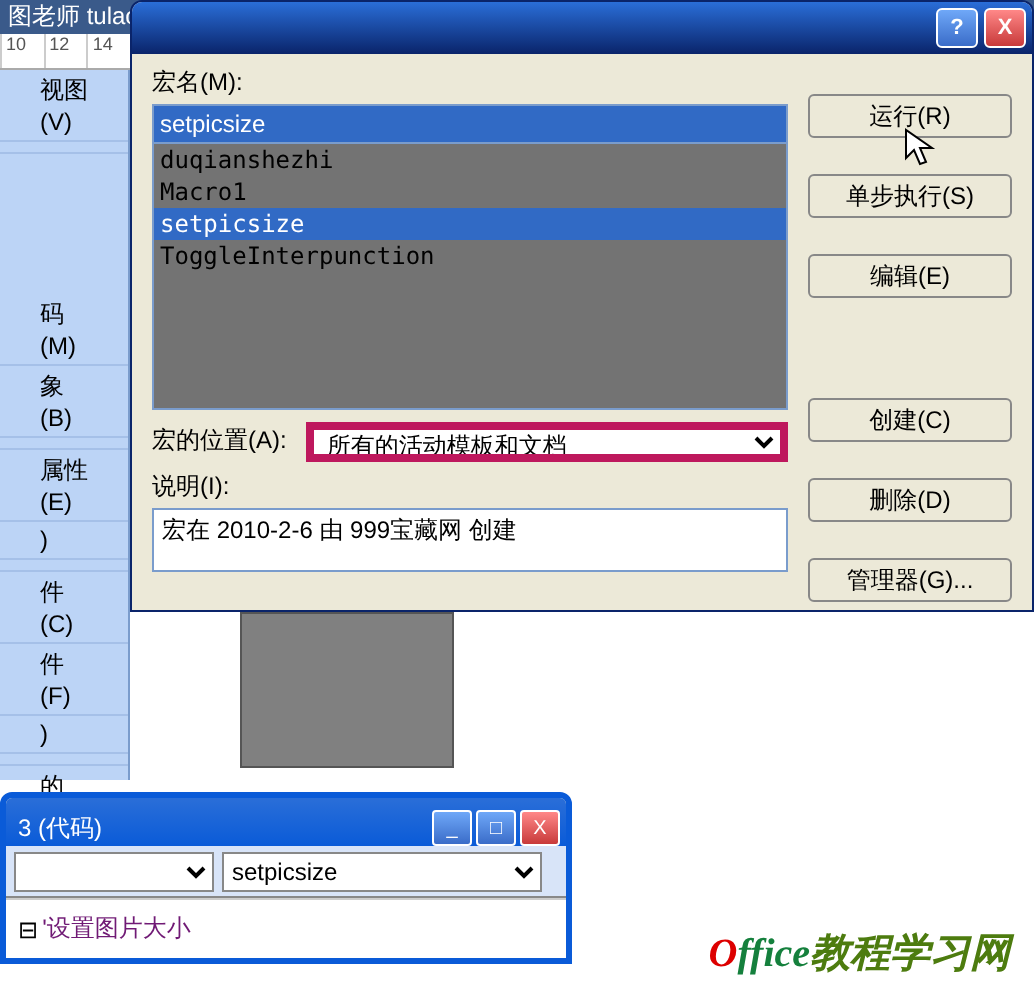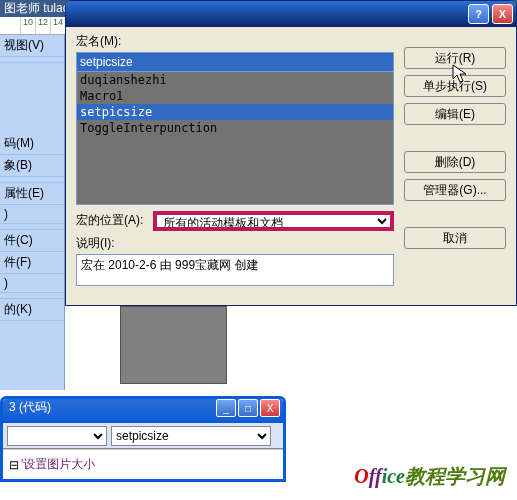--- a/index.html
+++ b/index.html
@@ -2,39 +2,39 @@
 <html><head>
   <meta charset="utf-8">
   <style>
     * { box-sizing: border-box; margin: 0; padding: 0; }
     body { font-family: "Microsoft YaHei", SimSun, Arial, sans-serif; font-size: 12px; background: #fff; width: 517px; height: 500px; overflow: hidden; position: relative; }
     
     
     .banner { position: absolute; left: 0; top: 0; width: 517px; height: 17px; background: #3a5a8a; color: #fff; padding-left: 4px; line-height: 17px; }
     
     
-    .ruler { position: absolute; left: 0; top: 17px; width: 65px; height: 18px; background: #fff; border-bottom: 1px solid #aaa; font-size: 9px; color: #555; display: flex; padding-left: 20px; }
+    .ruler { position: absolute; left: 0; top: 17px; width: 65px; height: 18px; background: #fff; border-bottom: 1px solid #aaa; font-size: 9px; color: #555; display: flex; }
     .ruler span { flex: 1; border-left: 1px solid #ccc; padding-left: 2px; }
     
     
     .sidebar { position: absolute; left: 0; top: 35px; width: 65px; height: 355px; background: #bcd4f6; border-right: 1px solid #7a9ccc; }
-    .menu-item { padding: 2px 4px; border-bottom: 1px solid #a5c0e8; cursor: default; font-size: 12px; }
+    .menu-item { padding: 2px 20px; border-bottom: 1px solid #a5c0e8; cursor: default; font-size: 12px; }
     .menu-sep { height: 6px; border-bottom: 1px solid #a5c0e8; }
     
     
     .dialog { position: absolute; left: 65px; top: 0; width: 452px; height: 306px; background: #ece9d8; border: 1px solid #0a246a; border-top-left-radius: 6px; border-top-right-radius: 6px; }
     .titlebar { height: 26px; background: linear-gradient(to bottom, #2a6ed8 0%, #0a246a 100%); display: flex; align-items: center; border-top-left-radius: 5px; border-top-right-radius: 5px; }
     .titlebar-spacer { flex: 1; }
     .tb-btn { width: 21px; height: 20px; margin-right: 3px; border: 1px solid #fff; border-radius: 3px; display: flex; align-items: center; justify-content: center; font-size: 11px; font-weight: bold; color: #fff; cursor: pointer; }
     .tb-help { background: linear-gradient(to bottom, #6fa8f8, #3a6cc8); }
     .tb-close { background: linear-gradient(to bottom, #f88, #c83a3a); }
     
     .dialog-body { display: flex; padding: 6px 10px; gap: 10px; }
     .left-col { flex: 1; }
-    .right-col { width: 102px; display: flex; flex-direction: column; gap: 6px; padding-top: 14px; }
+    .right-col { width: 102px; display: flex; flex-direction: column; gap: 18px; padding-top: 14px; }
     
     .field-label { font-size: 12px; margin-bottom: 2px; }
     .macro-input { width: 100%; height: 20px; border: 1px solid #7a9ccc; background: #fff; padding: 0 3px; font-size: 12px; outline: none; }
     .macro-input.selected { background: #316ac5; color: #fff; }
     .macro-list { width: 100%; height: 134px; border: 1px solid #7a9ccc; background: #737373; overflow-y: auto; margin-top: -1px; }
     .macro-list-item { padding: 1px 3px; font-family: monospace; font-size: 12px; cursor: default; }
     .macro-list-item.sel { background: #316ac5; color: #fff; }
     
     .loc-row { display: flex; align-items: center; gap: 10px; margin-top: 6px; }
     .loc-select { flex: 1; height: 20px; border: 4px solid #be185d; background: #fff; font-size: 12px; padding: 0 2px; }
@@ -43,35 +43,35 @@
     .btn { height: 22px; border: 1px solid #888; background: #ece9d8; font-size: 12px; cursor: pointer; border-radius: 3px; padding: 0 4px; }
     .btn-gap { height: 14px; }
     
     .cursor { position: absolute; left: 452px; top: 64px; z-index: 100; pointer-events: none; }
     
     
     .gray-area { position: absolute; left: 120px; top: 306px; width: 107px; height: 78px; background: #808080; border: 1px solid #555; }
     
     
     .win2 { position: absolute; left: 0; top: 396px; width: 286px; border: 3px solid #0a5bd8; border-top-left-radius: 6px; border-top-right-radius: 6px; background: #ece9d8; }
-    .win2-title { height: 24px; background: linear-gradient(to bottom, #2a6ed8 0%, #0a5bd8 100%); display: flex; align-items: flex-start; color: #fff; padding-left: 6px; border-top-left-radius: 3px; border-top-right-radius: 3px; }
+    .win2-title { height: 24px; background: linear-gradient(to bottom, #2a6ed8 0%, #0a5bd8 100%); display: flex; align-items: flex-end; color: #fff; padding-left: 6px; border-top-left-radius: 3px; border-top-right-radius: 3px; }
     .win2-title .titlebar-spacer { flex: 1; }
     .win2-btns { display: flex; gap: 2px; margin-right: 3px; }
     .win2-btn { width: 20px; height: 18px; border: 1px solid #fff; border-radius: 2px; background: linear-gradient(to bottom, #6fa8f8, #3a6cc8); color: #fff; font-size: 10px; display: flex; align-items: center; justify-content: center; cursor: pointer; }
     .win2-btn.close { background: linear-gradient(to bottom, #f88, #c83a3a); }
     .win2-toolbar { height: 26px; background: #d8e4f8; display: flex; align-items: center; padding: 0 4px; gap: 4px; border-bottom: 1px solid #888; }
     .win2-combo { height: 20px; border: 1px solid #888; background: #fff; font-size: 12px; }
     .win2-code { background: #fff; padding: 4px 6px; font-size: 12px; height: 30px; border-top: 1px solid #ccc; display: flex; gap: 2px; align-items: center; }
     .minus { color: #000; }
     .code-green { color: #701a75; }
     
     
     .logo { position: absolute; right: 12px; bottom: 10px; font-size: 20px; font-style: italic; font-weight: bold; font-family: SimSun, serif; }
     .logo .o1 { color: #d00; }
-    .logo .o2 { color: #701a75; }
+    .logo .o2 { color: #15803d; }
     .logo .o3 { color: #15803d; }
     .logo .rest { color: #4d7c0f; }
   </style>
 </head>
 <body>
 
 <div class="banner">图老师 tulaoshi.com</div>
 
 <div class="ruler">
   <span>10</span>
@@ -119,24 +119,24 @@
         </select>
       </div>
       <div class="field-label" style="margin-top:4px">说明(I):</div>
       <div class="desc-box">宏在 2010-2-6 由 999宝藏网 创建</div>
     </div>
     <div class="right-col">
       <button class="btn">运行(R)</button>
       <button class="btn">单步执行(S)</button>
       <button class="btn">编辑(E)</button>
       <div class="btn-gap"></div>
+      <button class="btn">创建(C)</button>
       <button class="btn">删除(D)</button>
       <button class="btn">管理器(G)...</button>
       <div class="btn-gap"></div>
-      <button class="btn">取消</button>
     </div>
   </div>
 </div>
 
 <svg class="cursor" width="18" height="22" viewBox="0 0 18 22">
   <path d="M1,1 L1,15 L5,11 L8,18 L11,17 L8,10 L14,10 Z" fill="#fff" stroke="#000" stroke-width="1"></path>
 </svg>
 
 <div class="gray-area"></div>
 

